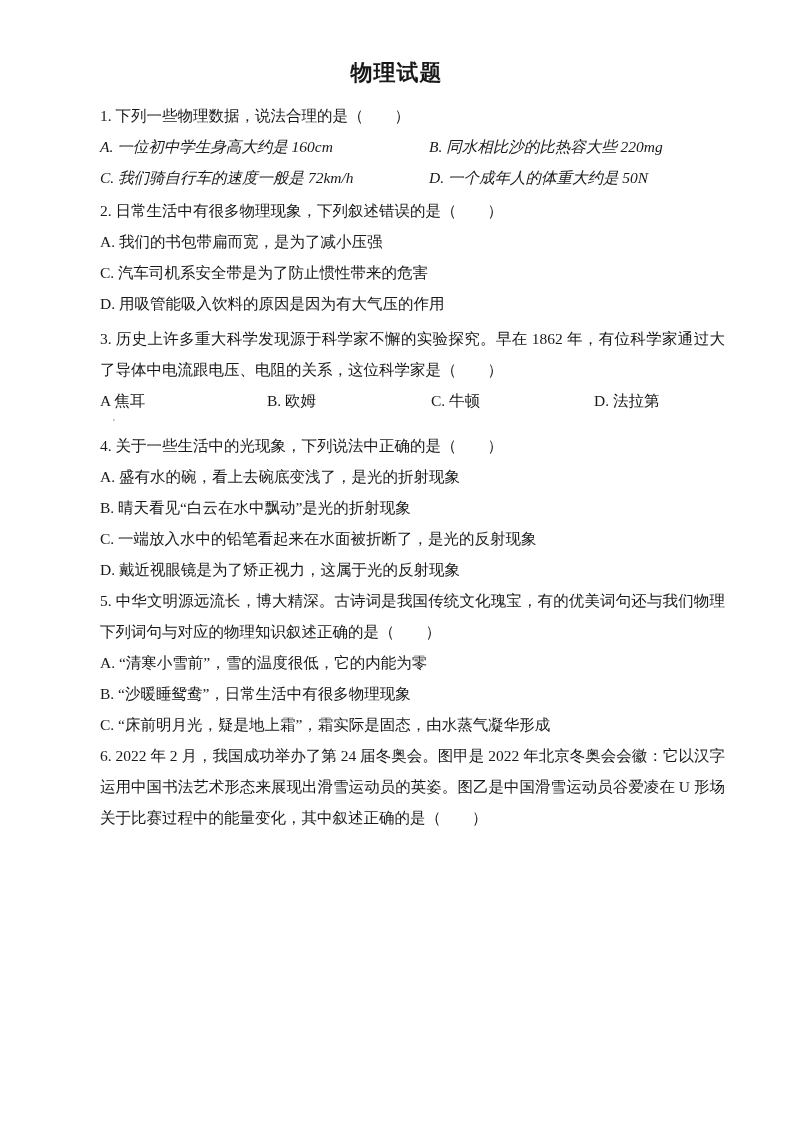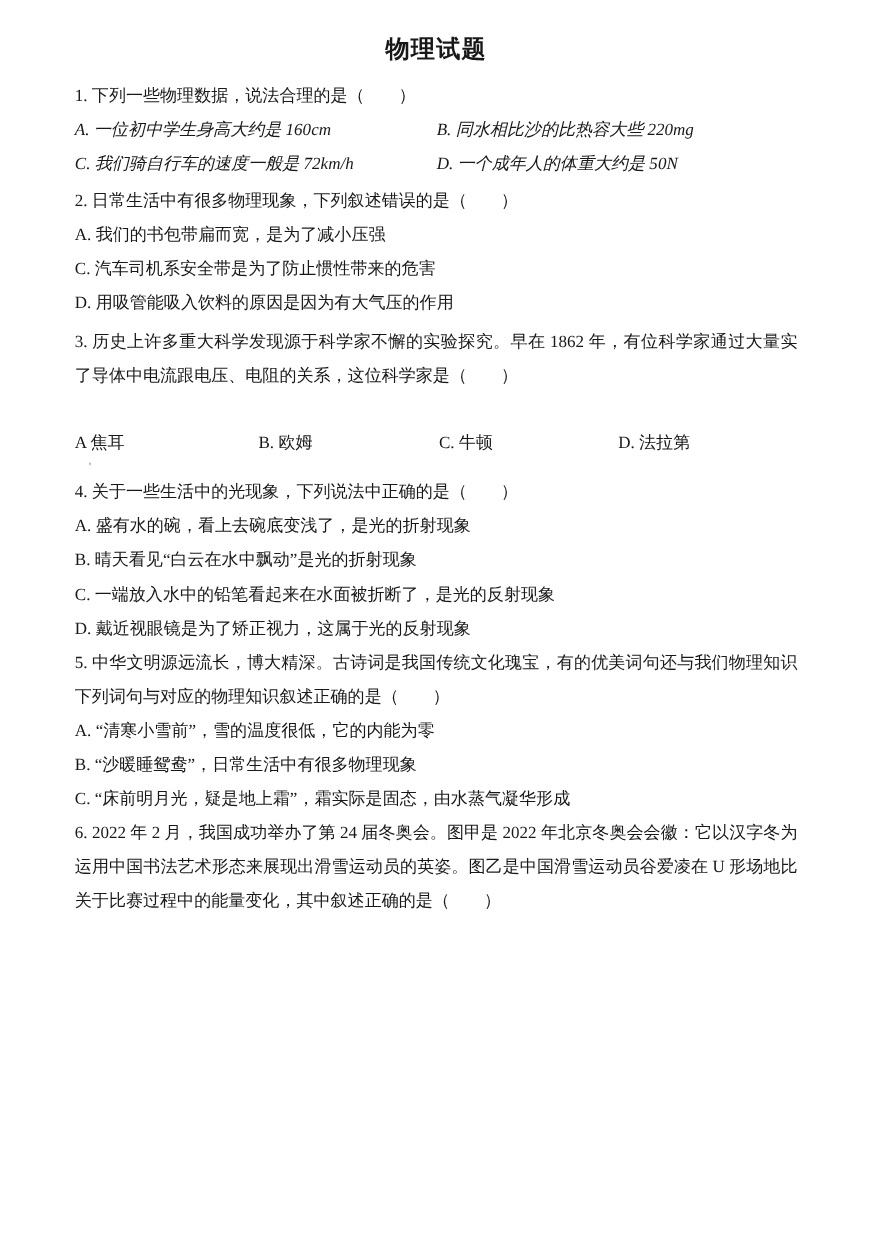--- a/index.html
+++ b/index.html
@@ -11,29 +11,29 @@
     position: relative;
     width: 793px;
     height: 1122px;
     background: #ffffff;
     overflow: hidden;
     font-family: "Liberation Serif", "DejaVu Serif", serif;
     color: #181818;
   }
   .doc-title {
     margin: 0;
-    padding-top: 30px;
+    padding-top: 58px;
     text-align: center;
     font-size: 22px;
     font-weight: bold;
     line-height: 30px;
     letter-spacing: 1px;
   }
   .content {
-    padding: 12px 68px 0 68px;
+    padding: 12px 68px 0 100px;
     font-size: 15.5px;
   }
   .line {
     height: 31px;
     line-height: 31px;
     white-space: nowrap;
   }
   .line.wrapfull {
     white-space: normal;
     text-align: justify;
@@ -44,21 +44,20 @@
   .q.q2 { margin-top: 2px; }
   .q.q3 { margin-top: 4px; }
   .opts-2col {
     display: grid;
     grid-template-columns: 329px 1fr;
     font-style: italic;
   }
   .opts-4col {
     display: grid;
     grid-template-columns: 167px 164px 163px 1fr;
-    margin-top: 30px;
   }
   .stray-line {
     height: 14px;
     line-height: 10px;
   }
   .stray-mark {
     display: inline-block;
     margin-left: 13px;
     font-size: 10px;
     color: #6a6a6a;

